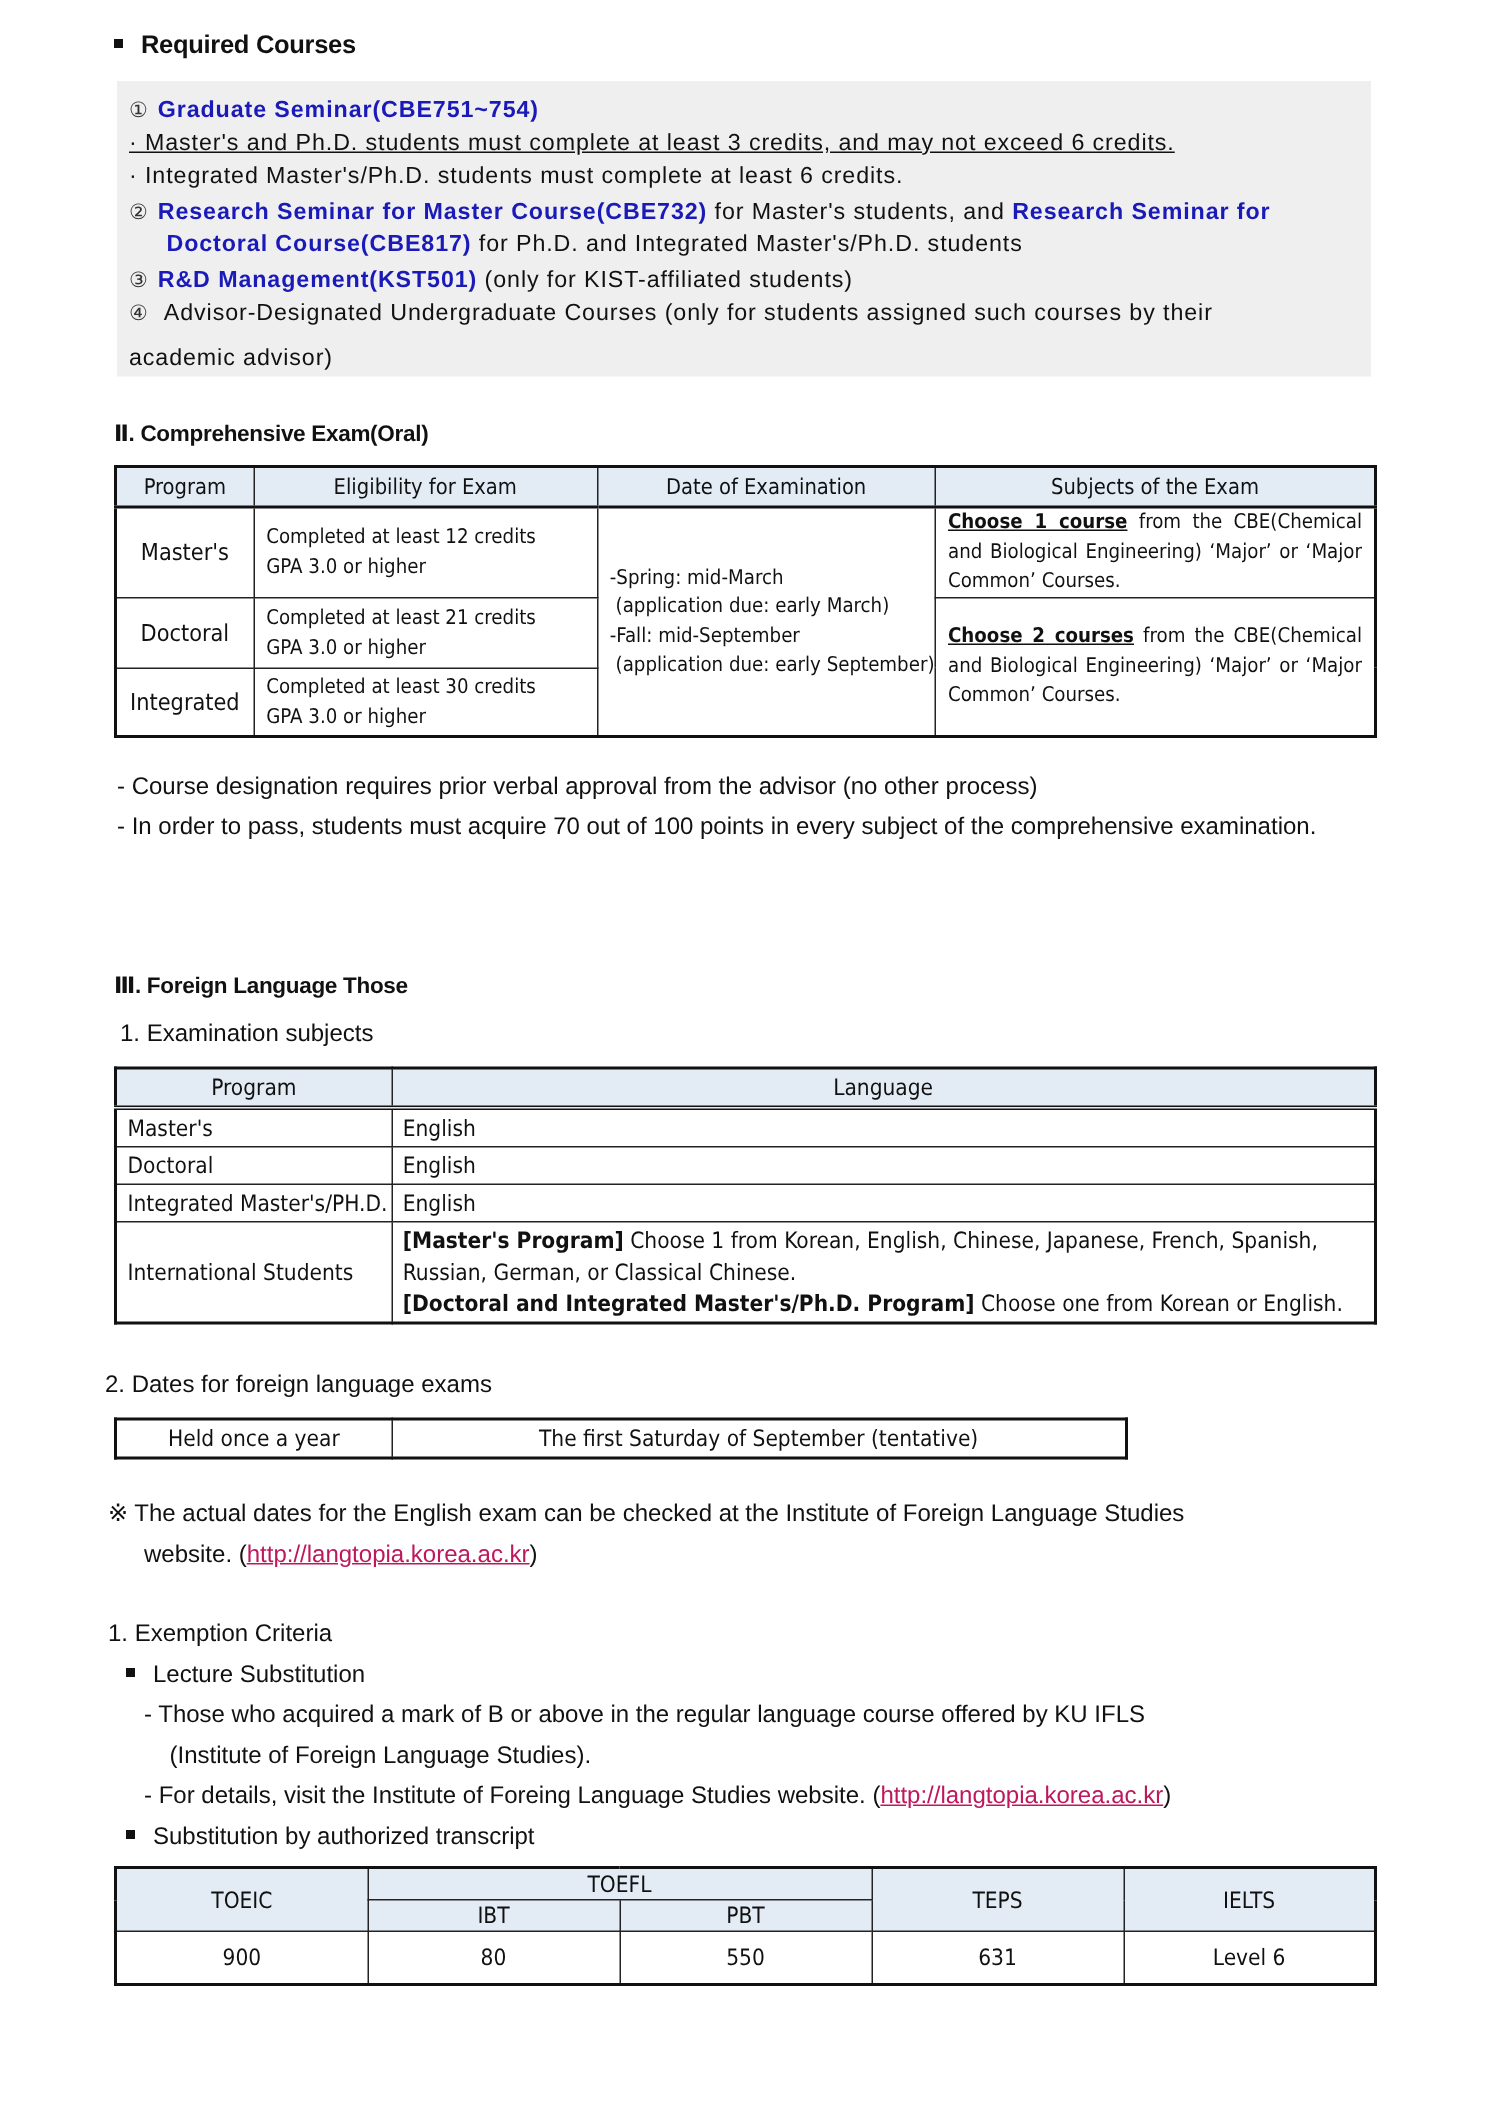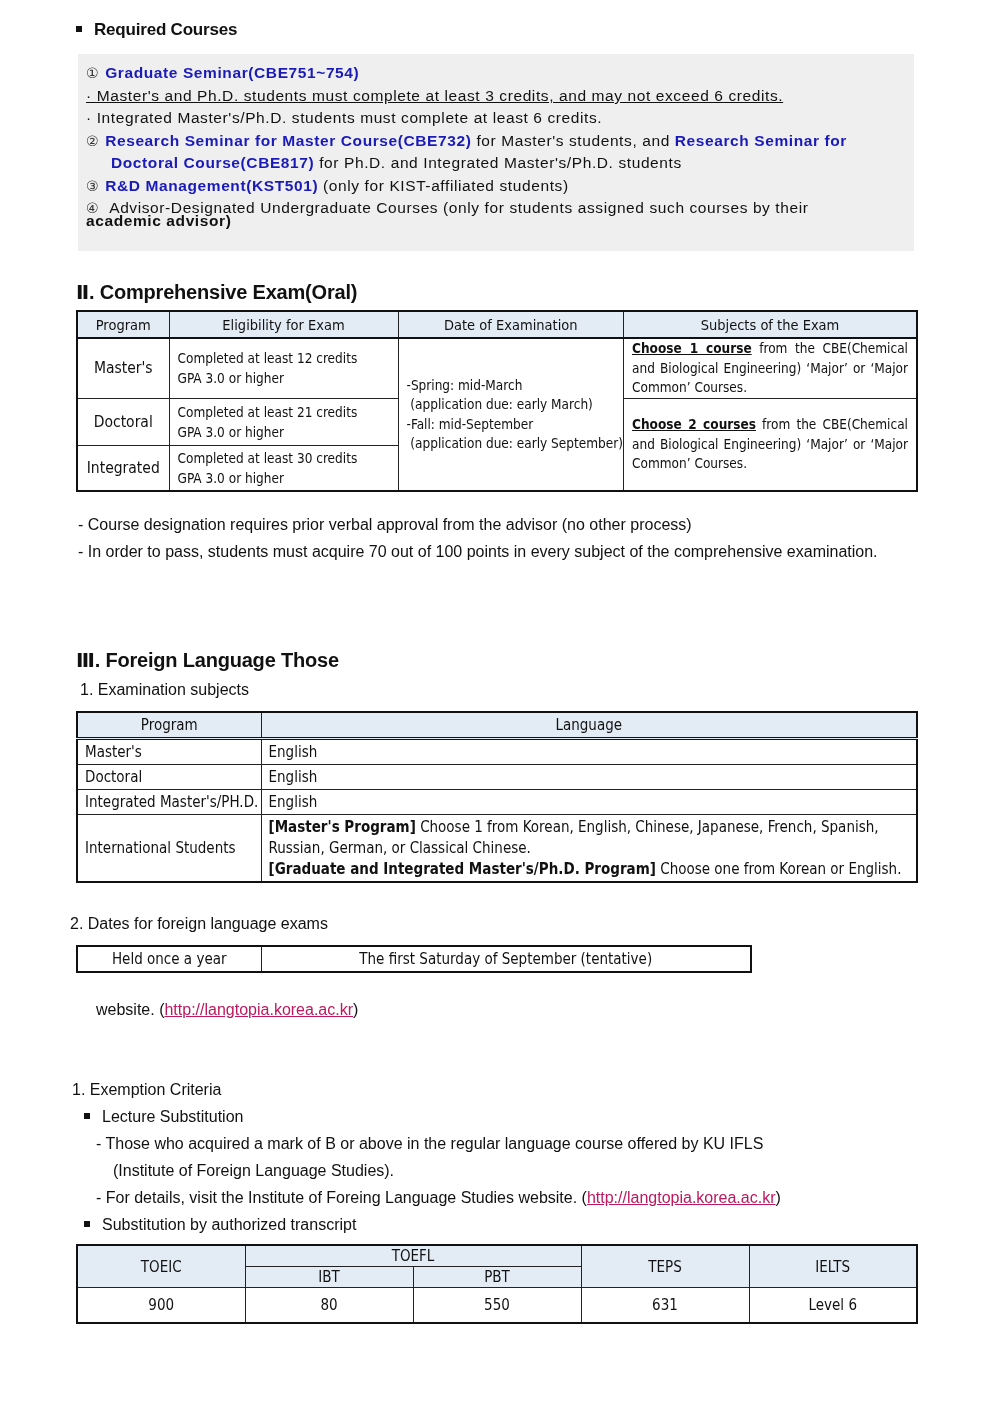--- a/index.html
+++ b/index.html
@@ -8,21 +8,21 @@
     font-family: "Liberation Sans", "DejaVu Sans", sans-serif;
     color: #111; font-size: 16px;
   }
   .abs { position: absolute; }
   .sq-bullet { display: inline-block; width: 6px; height: 6px; background: #111; margin-right: 12px; vertical-align: middle; position: relative; top: -2px; }
   .req-title { left: 76px; top: 20px; font-size: 17px; font-weight: bold; letter-spacing: -0.2px; }
   .req-box { left: 78px; top: 54px; width: 836px; height: 197px; background: #efefef; }
   .req-line { position: absolute; left: 8px; font-size: 15.5px; letter-spacing: 0.6px; white-space: nowrap; line-height: 22px; }
   .blue { color: #1a1ab8; font-weight: bold; }
   .circ { font-size: 14px; color: #333; margin-right: 6px; }
-  .h2 { font-size: 20px; font-weight: bold; letter-spacing: -0.2px; }
+  .h2 { font-size: 15px; font-weight: bold; letter-spacing: -0.2px; }
   table { border-collapse: collapse; position: absolute; font-family: "DejaVu Sans Condensed", "Liberation Sans Narrow", "Liberation Sans", sans-serif; padding-left: 14px; }
   td, th { border: 1px solid #222; padding: 0; font-weight: normal; }
   .hdr { background: #e3ecf5; }
   .t1 { left: 76px; top: 310px; width: 842px; border: 2px solid #111; font-size: 14.5px; }
   .t1 th { height: 25px; border-bottom: 2px solid #111; }
   .t1 .prog { text-align: center; font-size: 15.5px; }
   .t1 .elig { padding-left: 8px; line-height: 20px; font-size: 13.5px; }
   .t1 .date { padding-left: 8px; font-size: 13.5px; line-height: 19.5px; }
   .t1 .subj { padding: 0 8px; font-size: 13.5px; line-height: 19.5px; text-align: justify; }
   .u { text-decoration: underline; font-weight: bold; }
@@ -58,21 +58,21 @@
   </div>
   <div class="req-line" style="top:98px; left:33px;">
     <span class="blue">Doctoral Course(CBE817)</span><span> for Ph.D. and Integrated Master's/Ph.D. students</span>
   </div>
   <div class="req-line" style="top:121px;">
     <span class="circ">③</span><span class="blue">R&amp;D Management(KST501)</span><span> (only for KIST-affiliated students)</span>
   </div>
   <div class="req-line" style="top:143px;">
     <span class="circ">④</span><span> Advisor-Designated Undergraduate Courses (only for students assigned such courses by their</span>
   </div>
-  <div class="req-line" style="top:156px;font-weight:bold;">academic advisor)</div>
+  <div class="req-line" style="top:174px;">academic advisor)</div>
 </div>
 
 <div class="abs h2" style="left:76px; top:280px;">Ⅱ. Comprehensive Exam(Oral)</div>
 
 <table class="t1">
   <colgroup>
       <col style="width:92px">
       <col style="width:229px">
       <col style="width:210px">
       <col>
@@ -144,21 +144,21 @@
       </tr>
   <tr>
         <td>Integrated Master's/PH.D.</td>
         <td>English</td>
       </tr>
   <tr class="intl">
     <td>International Students</td>
     <td>
       <div><b>[Master's Program]</b><span> Choose 1 from Korean, English, Chinese, Japanese, French, Spanish,</span></div>
       <div>Russian, German, or Classical Chinese.</div>
-      <div><b>[Graduate and Integrated Master's/Ph.D. Program]</b><span> Choose one from Korean or English.</span></div>
+      <div><b>[Doctoral and Integrated Master's/Ph.D. Program]</b><span> Choose one from Korean or English.</span></div>
     </td>
   </tr>
 </tbody>
   </table>
 
 <div class="abs body16" style="left:70px; top:910px;">2. Dates for foreign language exams</div>
 
 <table class="t3">
   <colgroup>
       <col style="width:184px">
@@ -166,20 +166,21 @@
     </colgroup>
   <tbody>
       <tr>
     <td style="text-align:center">Held once a year</td>
     <td style="text-align:center">The first Saturday of September (tentative)</td>
   </tr>
 </tbody>
   </table>
 
 <div class="abs body16" style="left:72px; top:996px; width:840px;">
+  <div>※ The actual dates for the English exam can be checked at the Institute of Foreign Language Studies</div>
   <div style="padding-left:24px;"><span>website. (</span><a class="lnk">http://langtopia.korea.ac.kr</a><span>)</span></div>
 </div>
 
 <div class="abs body16" style="left:72px; top:1076px;">1. Exemption Criteria</div>
 <div class="abs body16" style="left:84px; top:1103px;">
   <span class="sq-bullet"></span><span>Lecture Substitution</span>
 </div>
 <div class="abs body16" style="left:96px; top:1130px; width:830px;">
   <div>- Those who acquired a mark of B or above in the regular language course offered by KU IFLS</div>
   <div style="padding-left:17px;">(Institute of Foreign Language Studies).</div>

